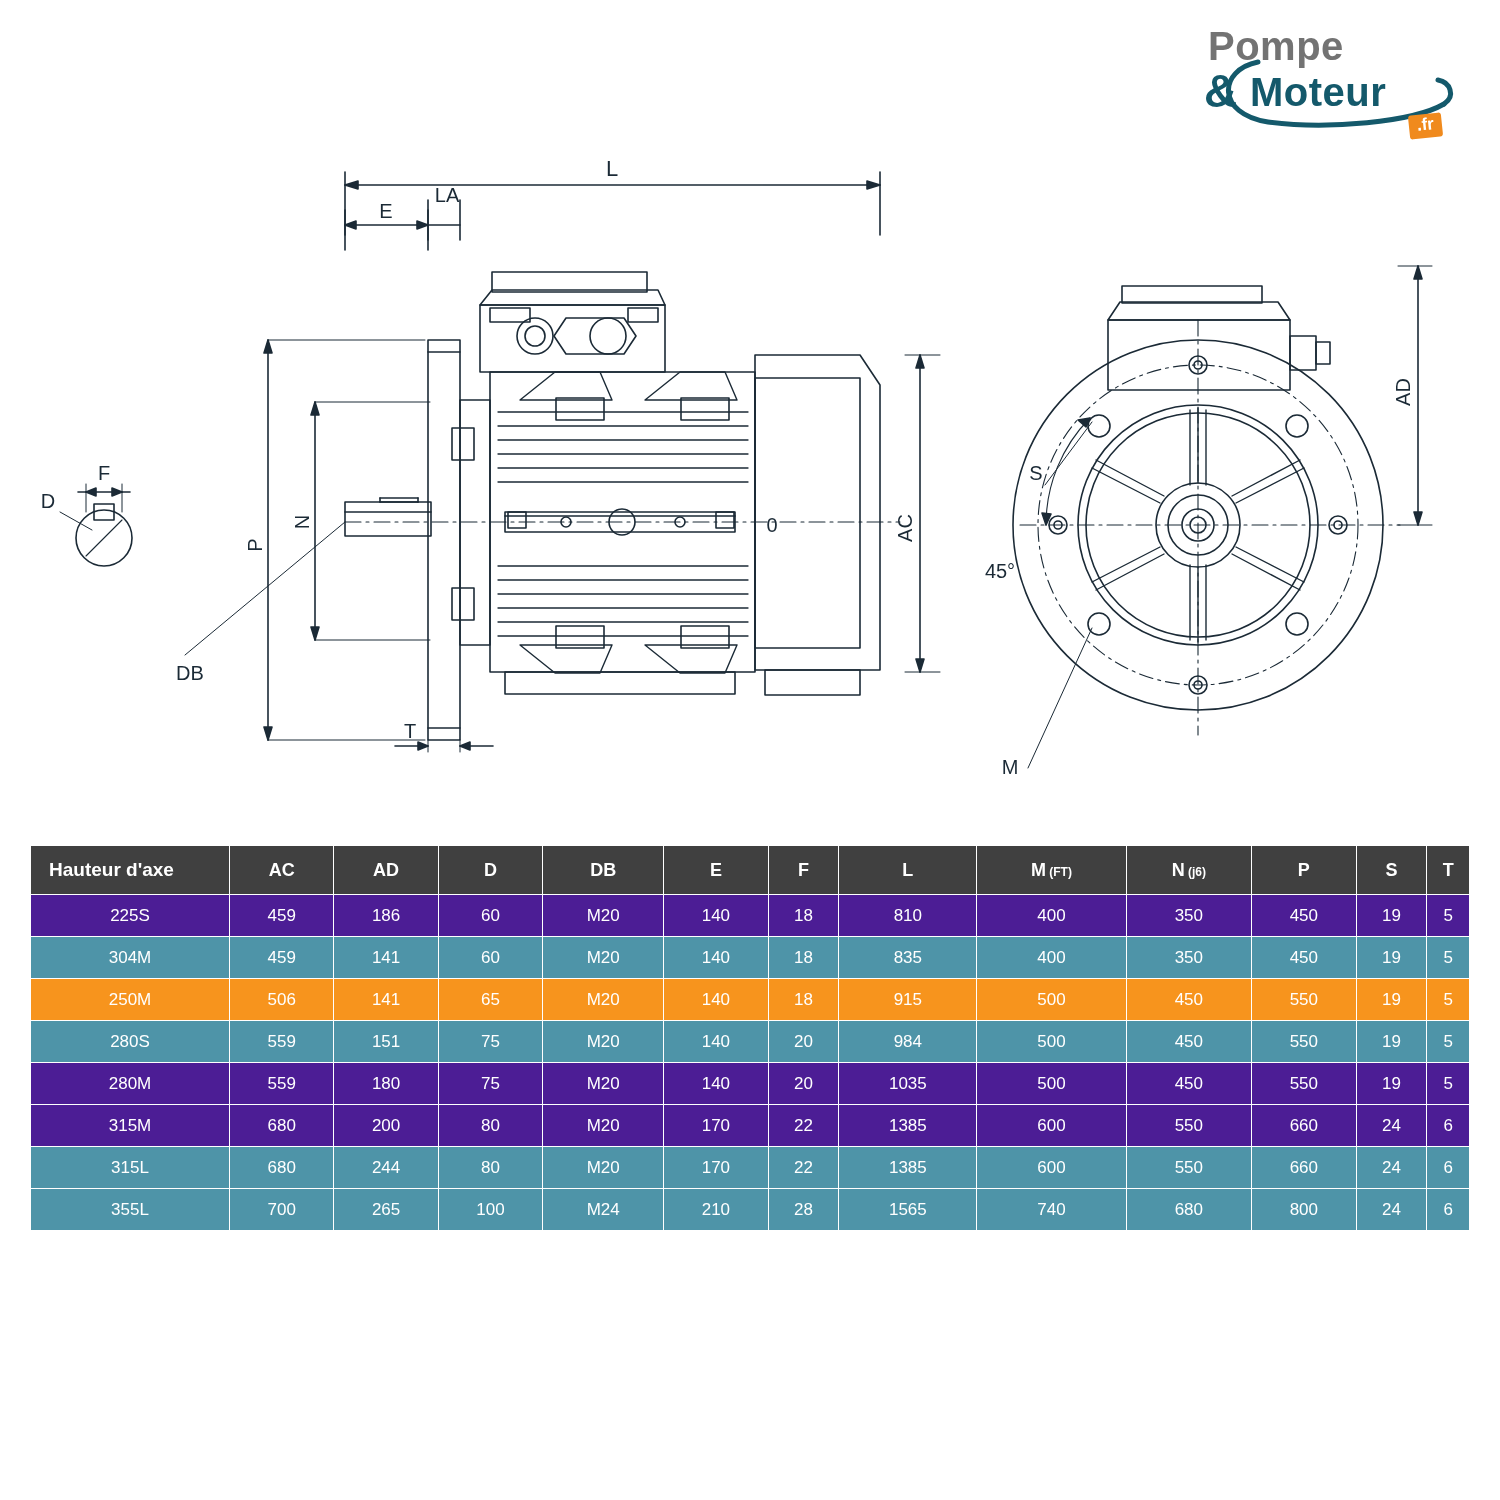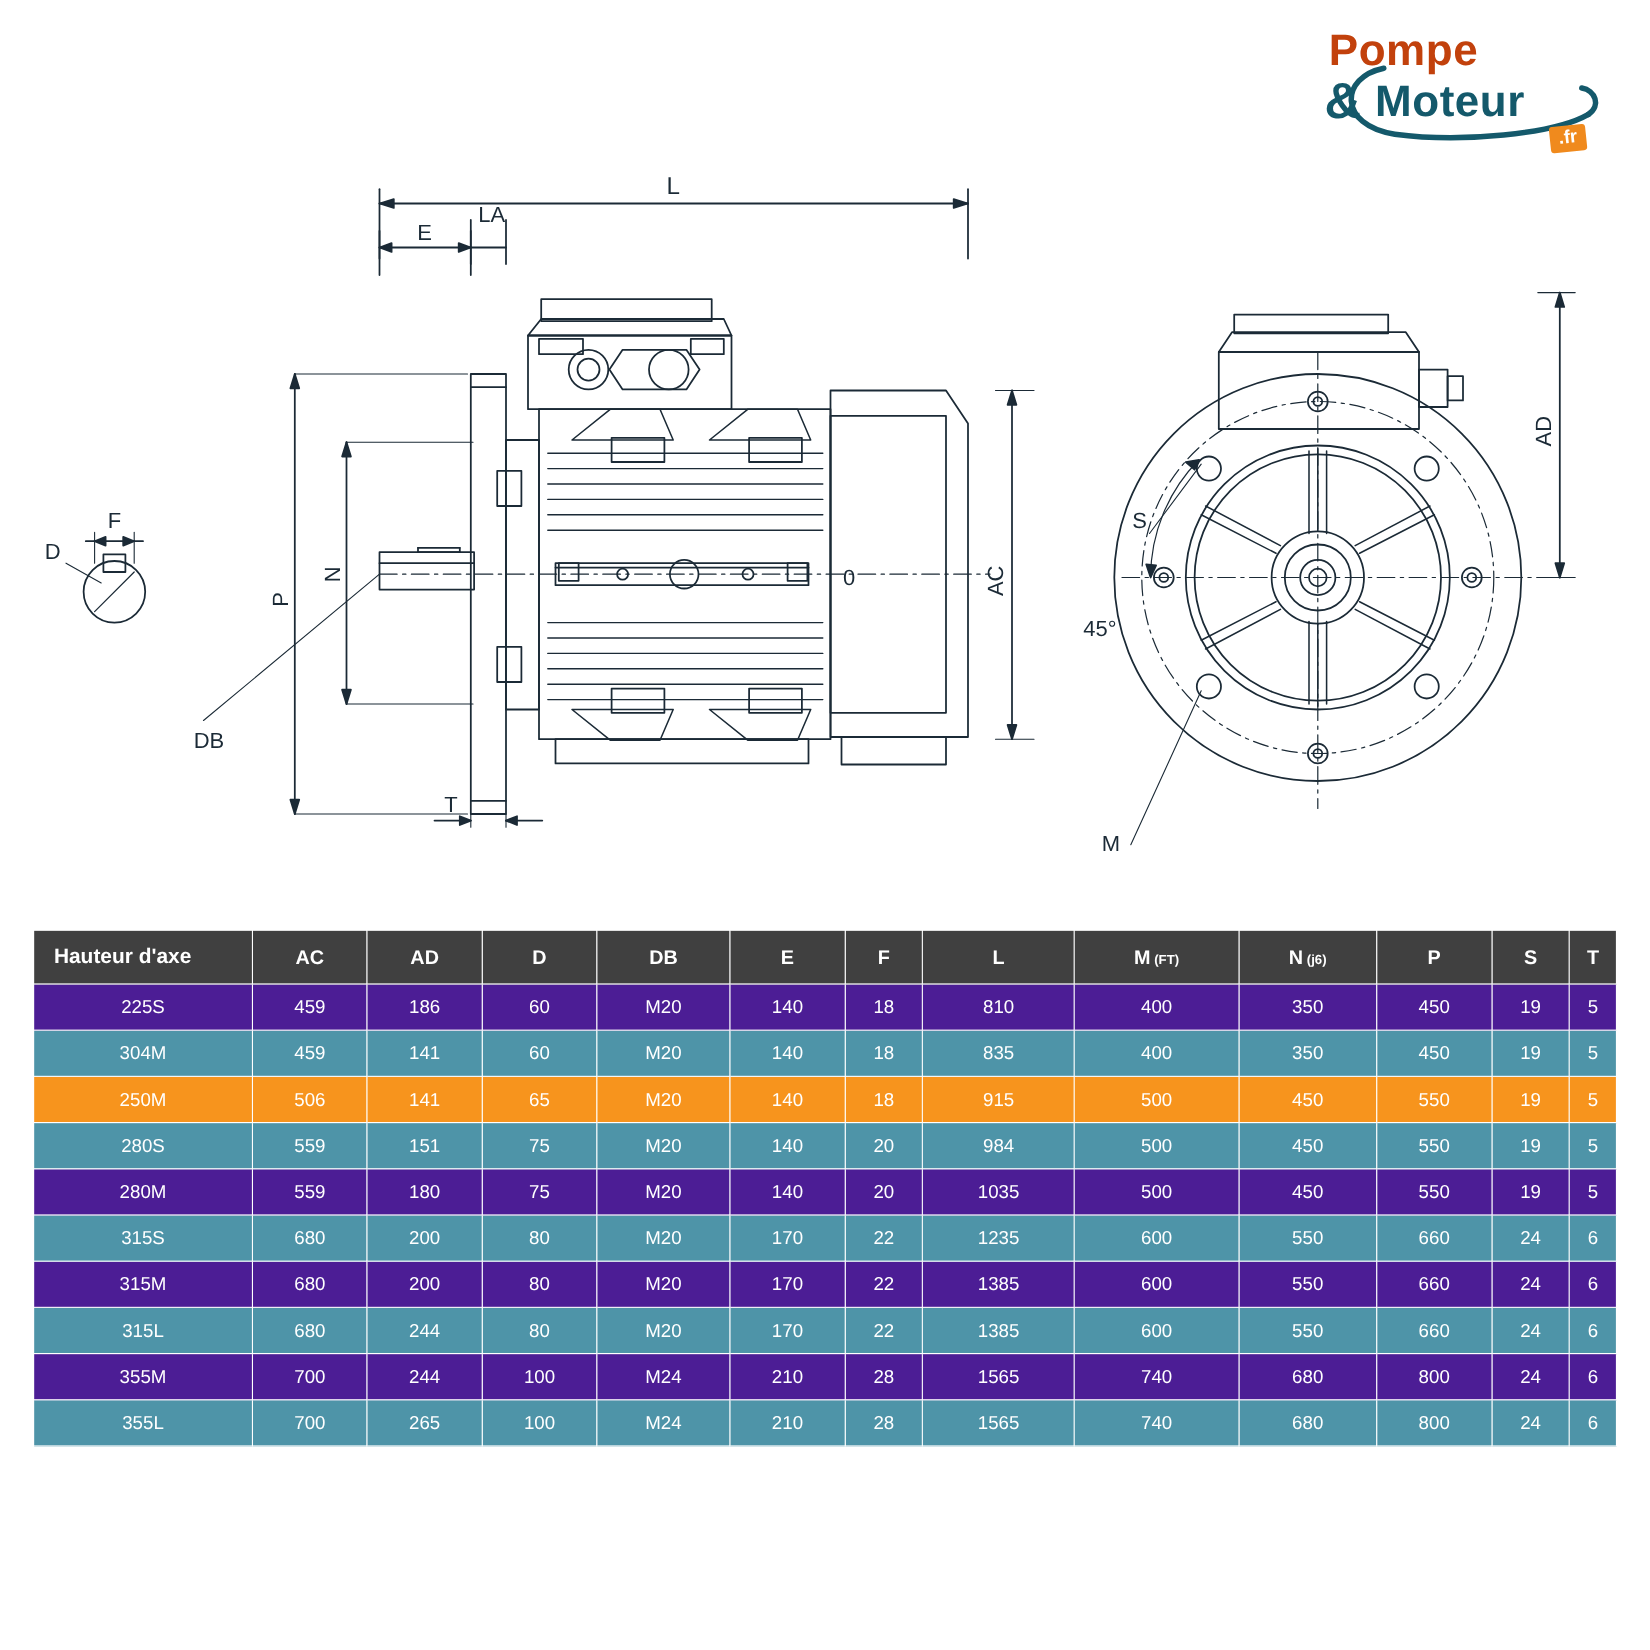--- a/index.html
+++ b/index.html
@@ -27,21 +27,21 @@
     font-size:21px;
     font-weight:normal;
     color:#15212b;
   }
   .hdr h2 b{font-weight:bold;}
 
   
   .logo{position:absolute;right:32px;top:18px;width:270px;height:120px;}
   .logo .l1{
     position:absolute;left:10px;top:6px;
-    font-size:40px;font-weight:bold;color:#c2410c;letter-spacing:.5px;
+    font-size:40px;font-weight:bold;color:#737373;letter-spacing:.5px;
   }
   .logo .amp{
     position:absolute;left:6px;top:46px;
     font-size:46px;font-weight:bold;color:#14596b;
   }
   .logo .l2{
     position:absolute;left:52px;top:52px;
     font-size:40px;font-weight:bold;color:#14596b;letter-spacing:.5px;
   }
   .logo .fr{
@@ -390,35 +390,20 @@
             <td>M20</td>
             <td>140</td>
             <td>20</td>
             <td>1035</td>
             <td>500</td>
             <td>450</td>
             <td>550</td>
             <td>19</td>
             <td>5</td>
           </tr>
-          <tr class="light">
-            <td class="name col-first">315S</td>
-            <td>680</td>
-            <td>200</td>
-            <td>80</td>
-            <td>M20</td>
-            <td>170</td>
-            <td>22</td>
-            <td>1235</td>
-            <td>600</td>
-            <td>550</td>
-            <td>660</td>
-            <td>24</td>
-            <td>6</td>
-          </tr>
           <tr class="dark">
             <td class="name col-first">315M</td>
             <td>680</td>
             <td>200</td>
             <td>80</td>
             <td>M20</td>
             <td>170</td>
             <td>22</td>
             <td>1385</td>
             <td>600</td>
@@ -432,35 +417,20 @@
             <td>680</td>
             <td>244</td>
             <td>80</td>
             <td>M20</td>
             <td>170</td>
             <td>22</td>
             <td>1385</td>
             <td>600</td>
             <td>550</td>
             <td>660</td>
-            <td>24</td>
-            <td>6</td>
-          </tr>
-          <tr class="dark">
-            <td class="name col-first">355M</td>
-            <td>700</td>
-            <td>244</td>
-            <td>100</td>
-            <td>M24</td>
-            <td>210</td>
-            <td>28</td>
-            <td>1565</td>
-            <td>740</td>
-            <td>680</td>
-            <td>800</td>
             <td>24</td>
             <td>6</td>
           </tr>
           <tr class="light">
             <td class="name col-first">355L</td>
             <td>700</td>
             <td>265</td>
             <td>100</td>
             <td>M24</td>
             <td>210</td>

